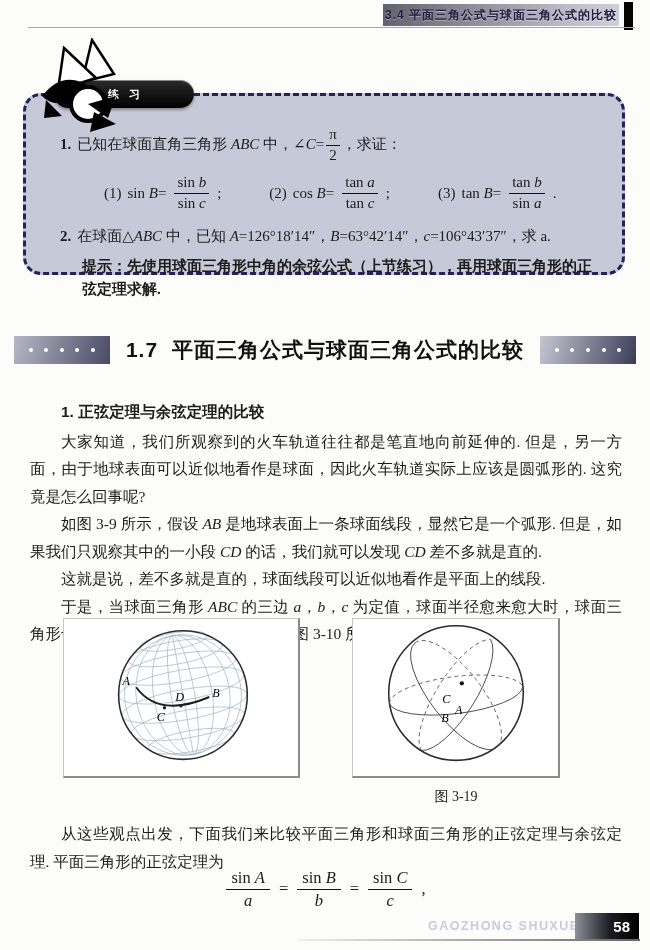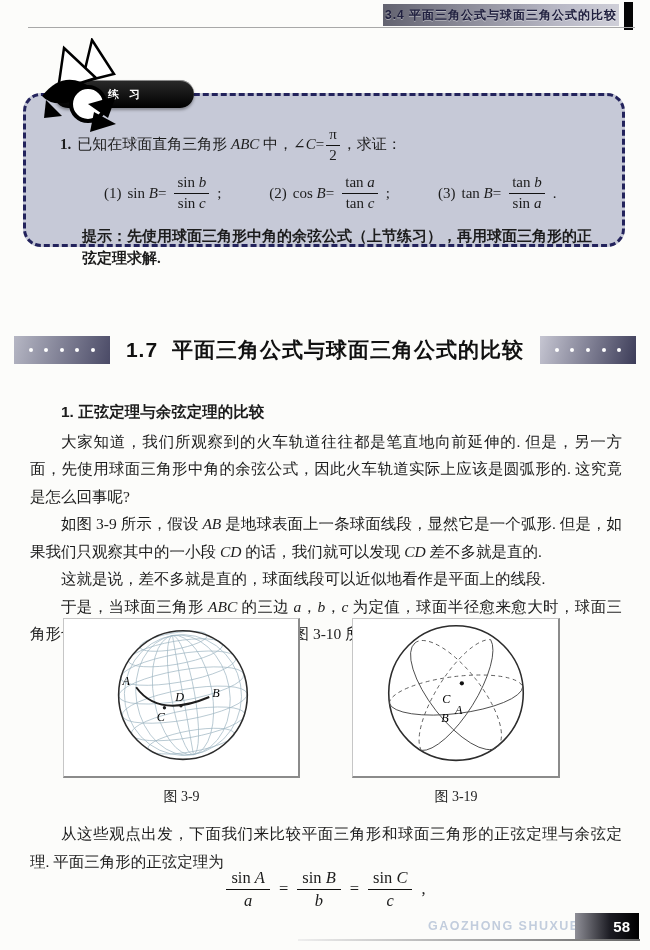--- a/index.html
+++ b/index.html
@@ -15,21 +15,21 @@
     background:linear-gradient(to right,#636370,#b9b9c6 75%,#cfcfd8);
     display:flex; align-items:center; justify-content:center;
     font-family:"Liberation Sans",sans-serif; font-weight:bold; font-size:12px;
     color:#20203f; letter-spacing:1px; text-shadow:0 1px 0 rgba(255,255,255,.4);
   }
   .header-tab{ position:absolute; top:2px; left:624px; width:9px; height:28px; background:#050505; }
   .header-rule{ position:absolute; top:27px; left:28px; width:607px; height:1px; background:#a8a8a8; }
 
   
   .exercise-box{
-    position:absolute; top:93px; left:23px; width:602px; height:154px;
+    position:absolute; top:93px; left:23px; width:602px; height:182px;
     background:#c6c9d7; border:3px dashed #23235c; border-radius:18px;
     padding:30px 22px 10px 34px; font-size:15px; line-height:1.5;
   }
   .badge-art{ position:absolute; top:38px; left:36px; width:104px; height:98px; z-index:3; }
   .badge-pill{
     position:absolute; top:80px; left:54px; width:140px; height:28px; z-index:2;
     background:linear-gradient(to bottom,#2a2a2a,#000); border-radius:14px;
     display:flex; align-items:center; justify-content:center;
     color:#fff; font-family:"Liberation Sans",sans-serif; font-weight:bold;
     font-size:11px; letter-spacing:10px; text-indent:10px;
@@ -151,20 +151,23 @@
       <span class="proof-item">
         <span>(3)</span>
         <span class="mathify">tan <i>B</i>=</span>
           <span class="frac">
             <span class="fnum mathify">tan <i>b</i></span>
             <span class="fden mathify">sin <i>a</i></span>
           </span>
           <span>.</span>
       </span>
     </div>
+    <div class="ex-line">
+      <b>2.</b><span class="mathify">在球面△<i>ABC</i> 中，已知 <i>A</i>=126°18′14″，<i>B</i>=63°42′14″，<i>c</i>=106°43′37″，求 a.</span>
+    </div>
     <div class="hint mathify">提示：先使用球面三角形中角的余弦公式（上节练习），再用球面三角形的正弦定理求解.</div>
   </div>
 
   <div class="section-title">
     <div class="title-bar left">
       <span class="dot"></span>
         <span class="dot"></span>
         <span class="dot"></span>
         <span class="dot"></span>
         <span class="dot"></span>
@@ -176,21 +179,21 @@
       <span class="dot"></span>
         <span class="dot"></span>
         <span class="dot"></span>
         <span class="dot"></span>
         <span class="dot"></span>
     </div>
   </div>
 
   <div class="content">
     <div class="subheading">1. 正弦定理与余弦定理的比较</div>
-    <p class="mathify">大家知道，我们所观察到的火车轨道往往都是笔直地向前延伸的. 但是，另一方面，先使用球面三角形中角的余弦公式，因此火车轨道实际上应该是圆弧形的. 这究竟是怎么回事呢?</p>
+    <p class="mathify">大家知道，我们所观察到的火车轨道往往都是笔直地向前延伸的. 但是，另一方面，由于地球表面可以近似地看作是球面，因此火车轨道实际上应该是圆弧形的. 这究竟是怎么回事呢?</p>
     <p class="mathify">如图 3-9 所示，假设 <i>AB</i> 是地球表面上一条球面线段，显然它是一个弧形. 但是，如果我们只观察其中的一小段 <i>CD</i> 的话，我们就可以发现 <i>CD</i> 差不多就是直的.</p>
     <p class="mathify">这就是说，差不多就是直的，球面线段可以近似地看作是平面上的线段.</p>
     <p class="mathify">于是，当球面三角形 <i>ABC</i> 的三边 <i>a</i>，<i>b</i>，<i>c</i> 为定值，球面半径愈来愈大时，球面三角形也就愈来愈近似于平面三角形（如图 3-10 所示）.</p>
   </div>
 
   <div class="figure-box fig39">
     <svg viewBox="0 0 237 160" width="235" height="156">
       <g transform="rotate(-10 120 78)" stroke="#9fb6c2" stroke-width="0.7" fill="none">
         <ellipse cx="120" cy="22" rx="35" ry="8.4"></ellipse>
         <ellipse cx="120" cy="34" rx="49" ry="11.8"></ellipse>
@@ -208,21 +211,20 @@
       <circle cx="120" cy="78" r="66" fill="none" stroke="#2c2c2c" stroke-width="1.6"></circle>
       <path d="M 72,70 C 88,92 114,94 147,80" fill="none" stroke="#1d1d1d" stroke-width="2"></path>
       <circle cx="101" cy="91" r="1.7" fill="#1d1d1d"></circle>
       <circle cx="118" cy="89" r="1.7" fill="#1d1d1d"></circle>
       <text class="fig-label" x="58" y="68" font-size="12.5">A</text>
       <text class="fig-label" x="150" y="80" font-size="12.5">B</text>
       <text class="fig-label" x="93" y="105" font-size="12.5">C</text>
       <text class="fig-label" x="112" y="84" font-size="12.5">D</text>
     </svg>
   </div>
-  <div class="fig-caption cap39">图 3-9</div>
 
   <div class="figure-box fig310">
     <svg viewBox="0 0 208 160" width="206" height="156">
       <circle cx="104" cy="76" r="69" fill="none" stroke="#2c2c2c" stroke-width="1.6"></circle>
       <g transform="translate(104,78)" fill="none" stroke="#4a4a4a" stroke-width="1">
         <path d="M -68.4,8.4 A 69 20 -7 0 0 68.4,-8.4"></path>
         <path d="M -68.4,8.4 A 69 20 -7 0 1 68.4,-8.4" stroke-dasharray="4 3.5" stroke-width="0.9"></path>
         <path d="M -35.5,56.8 A 68 24 -58 0 0 35.5,-56.8"></path>
         <path d="M -35.5,56.8 A 68 24 -58 0 1 35.5,-56.8" stroke-dasharray="4 3.5" stroke-width="0.9"></path>
         <path d="M -41.9,-53.6 A 68 26 52 0 0 41.9,53.6"></path>

